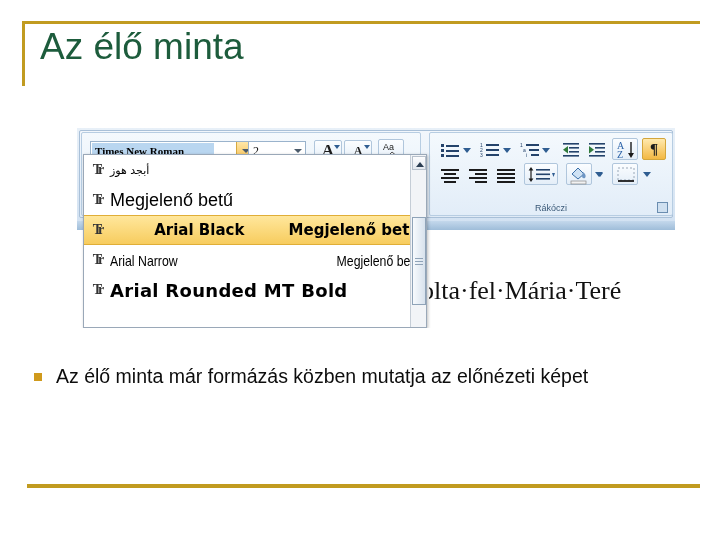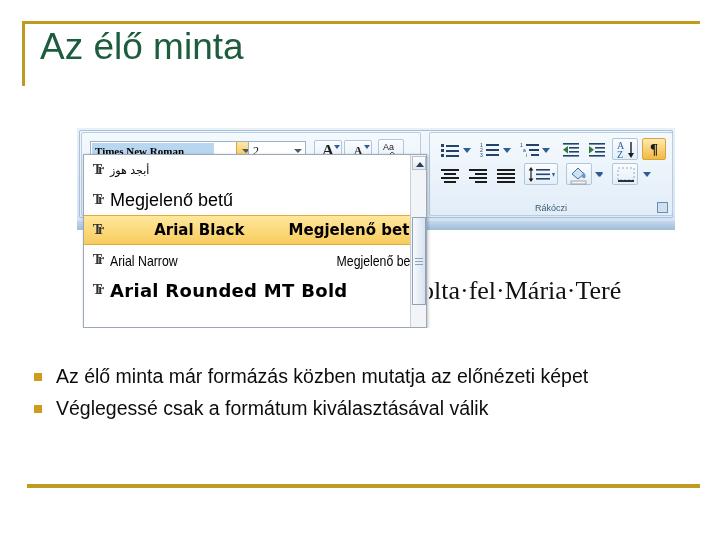--- a/index.html
+++ b/index.html
@@ -646,19 +646,15 @@
         <div class="fl-thumb"></div>
       </div>
     </div>
   </div>
 
   <div id="bullets">
     <div class="bullet-row">
       <span class="bullet-mark"></span>
       <span class="bullet-text">Az élő minta már formázás közben mutatja az előnézeti képet</span>
     </div>
-    <div class="bullet-row">
-      <span class="bullet-mark"></span>
-      <span class="bullet-text">Véglegessé csak a formátum kiválasztásával válik</span>
-    </div>
   </div>
 
 </div>
 
 </body></html>

